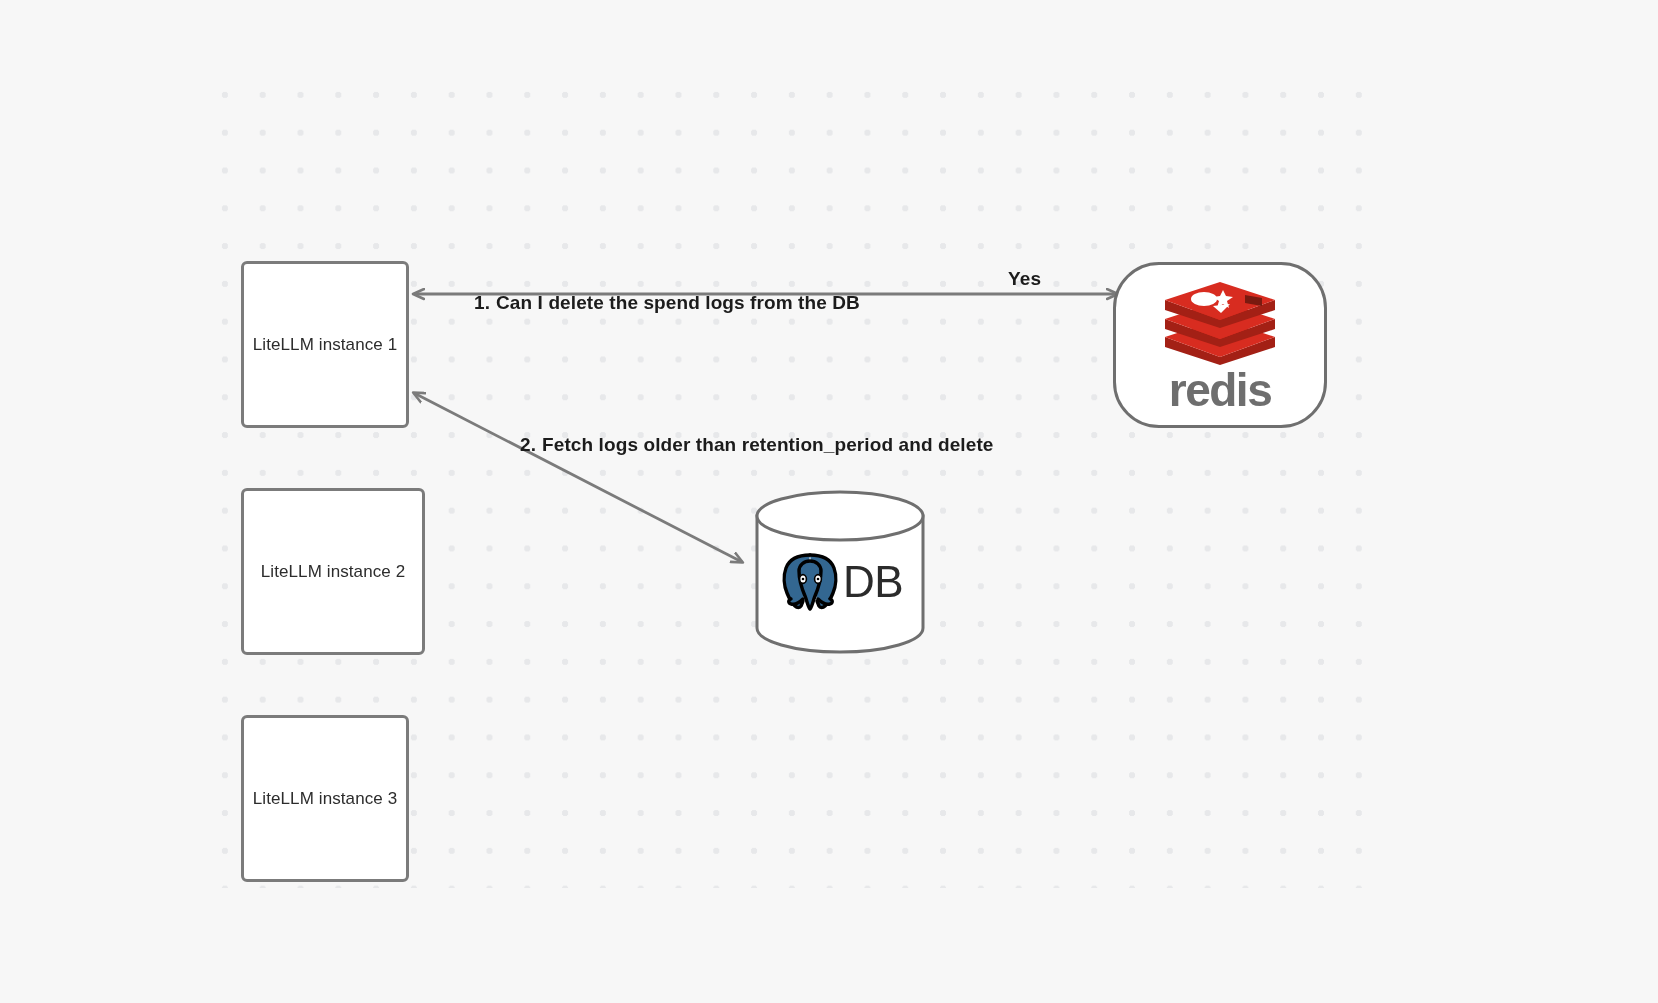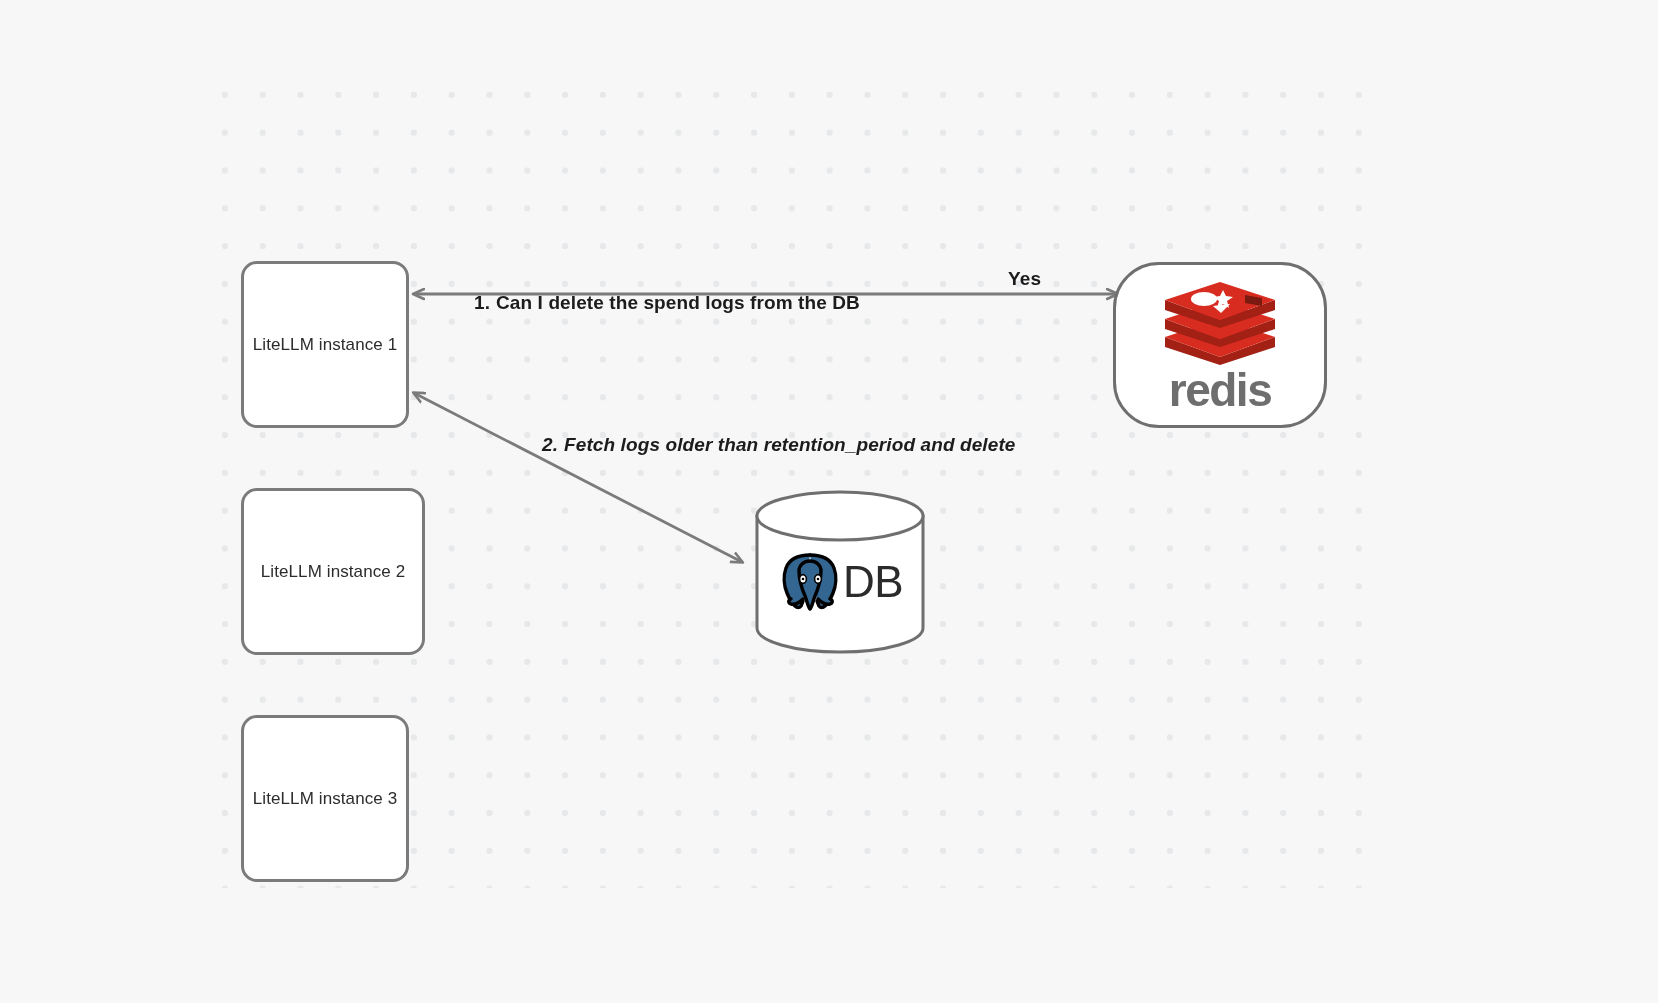--- a/index.html
+++ b/index.html
@@ -33,21 +33,21 @@
     position: absolute;
     left: 0;
     top: 0;
     width: 1658px;
     height: 1003px;
   }
   .node-box {
     position: absolute;
     background: #ffffff;
     border: 3.5px solid #7b7b7b;
-    border-radius: 16px;
+    border-radius: 6px;
     box-sizing: border-box;
     display: flex;
     align-items: center;
     justify-content: center;
   }
   .node-label {
     font-size: 17px;
     color: #2c2c2c;
     font-family: "Liberation Sans", sans-serif;
     letter-spacing: 0.1px;
@@ -146,21 +146,21 @@
       <line x1="414" y1="393" x2="742" y2="562" stroke="#7b7b7b" stroke-width="2.8" marker-start="url(#arrow-start)" marker-end="url(#arrow-end)"></line>
     </g>
   </svg>
 
   <div class="edge-label" style="left:474px; top:268px;margin-top:24px;">
     <span class="num">1.</span><span>Can I delete the spend logs from the DB</span>
   </div>
 
   <div class="edge-label" style="left:967px; top:268px;margin-left:41px;">Yes</div>
 
-  <div class="edge-label" style="left:542px; top:434px;font-style:italic;">
+  <div class="edge-label" style="left:520px; top:434px;">
     <span class="num">2.</span><span>Fetch logs older than retention_period and delete</span>
   </div>
 
   <div class="node-box" style="left:241px; top:261px; width:168px; height:167px;">
     <span class="node-label">LiteLLM instance 1</span>
   </div>
 
   <div class="node-box" style="left:241px; top:488px; width:184px; height:167px;">
     <span class="node-label">LiteLLM instance 2</span>
   </div>

